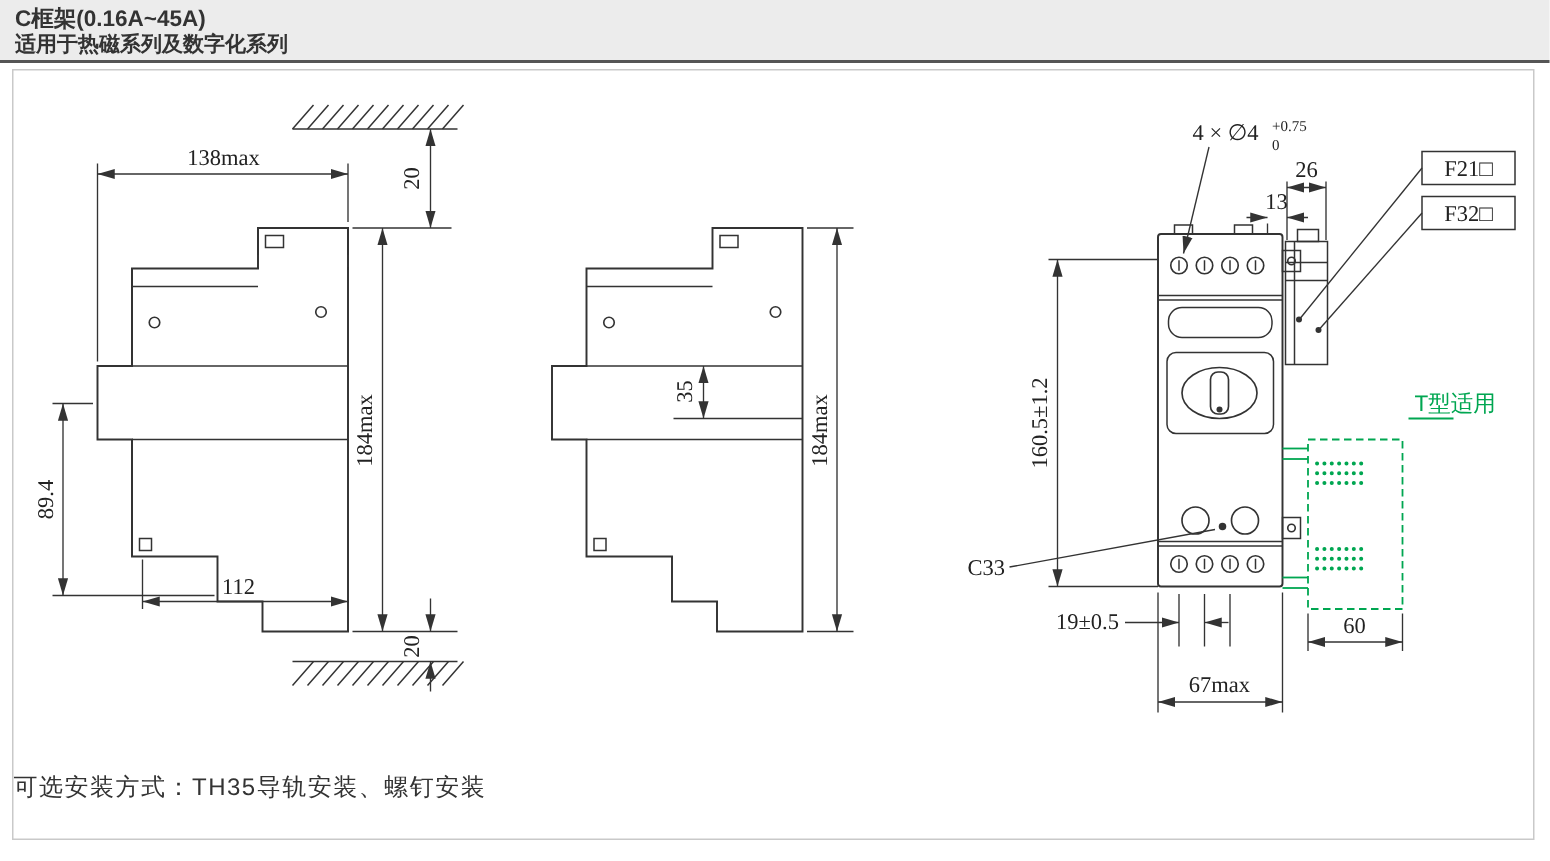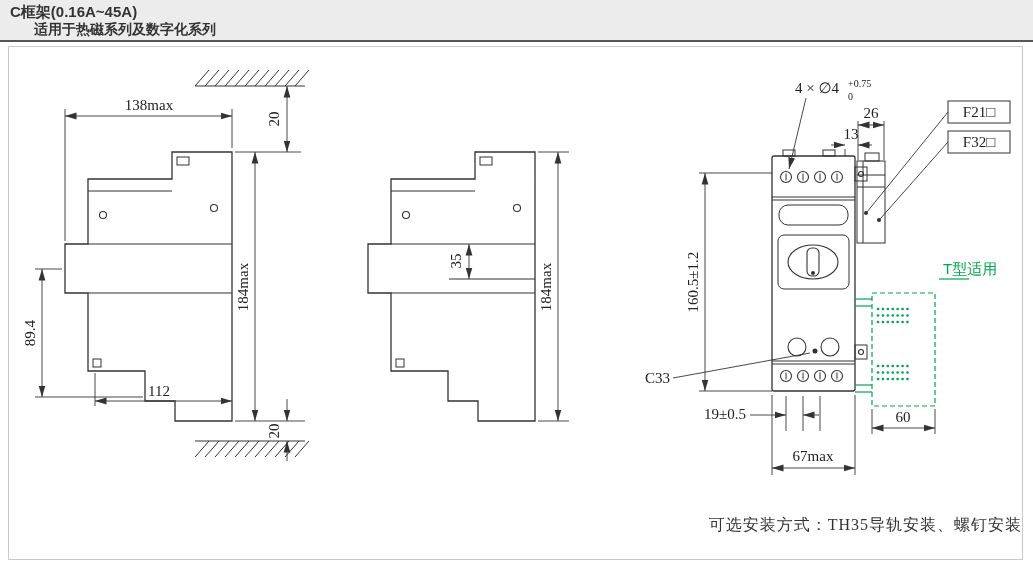--- a/index.html
+++ b/index.html
@@ -3,26 +3,26 @@
 <meta charset="utf-8">
 <style>
   html,body { margin:0; padding:0; }
   body {
     width:1033px; height:574px; background:#ffffff; position:relative; overflow:hidden;
     font-family:"Liberation Sans", sans-serif;
   }
   .header { position:absolute; top:0; left:0; right:0; height:40px;
     background:#ececec; border-bottom:2px solid #555;font-weight:bold; }
   .header .t1 { position:absolute; left:10px; top:3px;  font-size:15px; color:#333; }
-  .header .t2 { position:absolute; left:10px; top:21px; font-size:14px; color:#333;margin-left:24px; }
+  .header .t2 { position:absolute; left:10px; top:21px; font-size:14px; color:#333; }
   .content { position:absolute; left:8px; top:46px; width:1013px; height:512px;
     border:1px solid #c9c9c9; background:#fff; }
   .content svg { display:block; }
-  .caption { position:absolute; left:0; right:0; top:468px; text-align:right;
-    font-size:16px; color:#333; letter-spacing:1px;font-family:Liberation Serif, serif; }
+  .caption { position:absolute; left:0; right:0; top:468px; text-align:left;
+    font-size:16px; color:#333; letter-spacing:1px; }
 
   
   .ol   { fill:#fff; stroke:#333; stroke-width:1.3; }
   .thin { fill:none; stroke:#333; stroke-width:1; }
   .scr  { fill:#fff; stroke:#333; stroke-width:1.1; }
   .ext, .dimline { stroke:#333; stroke-width:0.9; fill:none; }
   .dim    { font-family:"Liberation Serif", serif; font-size:15px; fill:#222; }
   .dim-sm { font-family:"Liberation Serif", serif; font-size:10px; fill:#222; }
   .lblGreen { font-family:"Liberation Sans", sans-serif; font-size:15px; fill:#00a651; }
   .grn     { stroke:#00a651; stroke-width:1.2; fill:none; }

